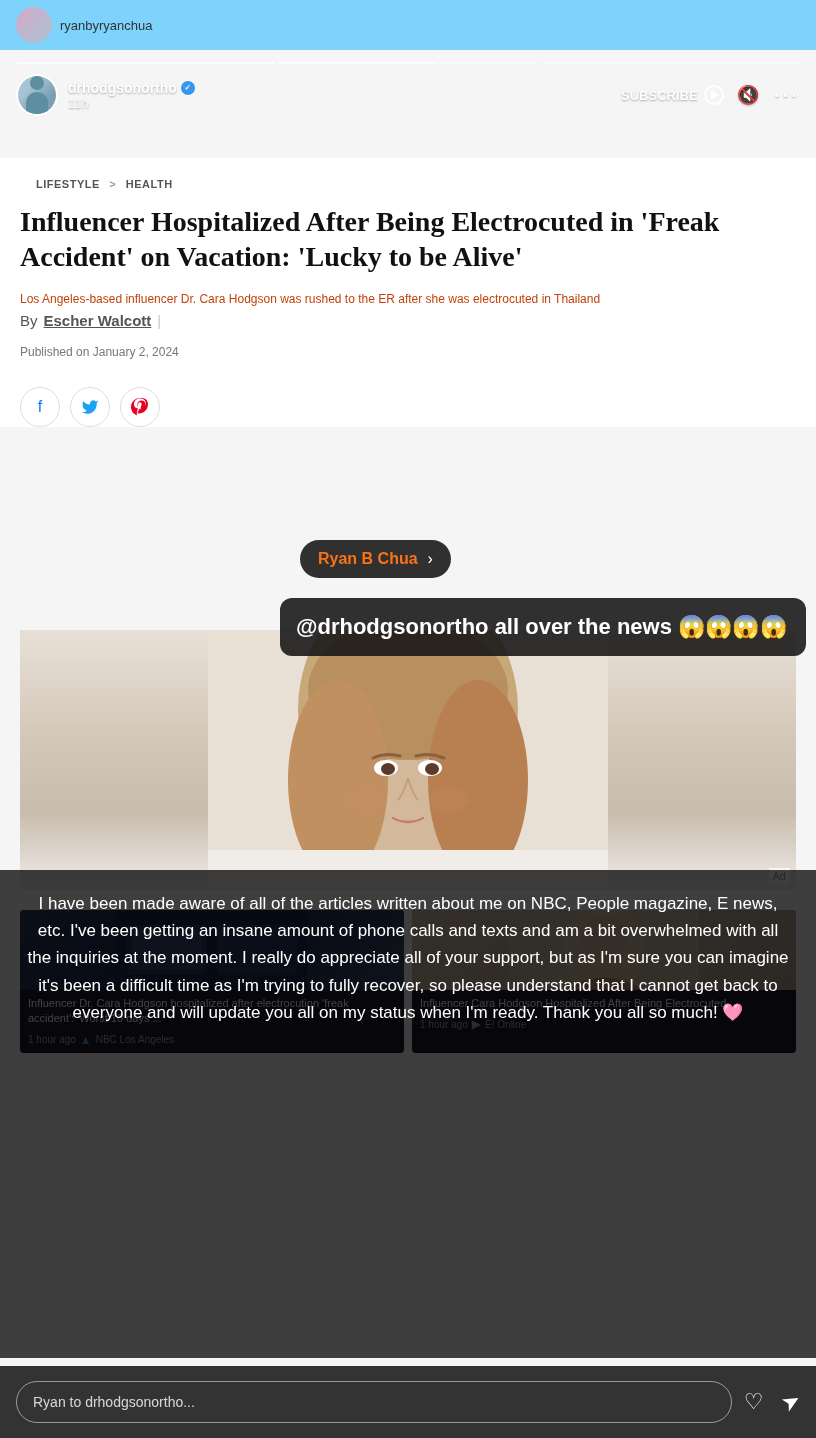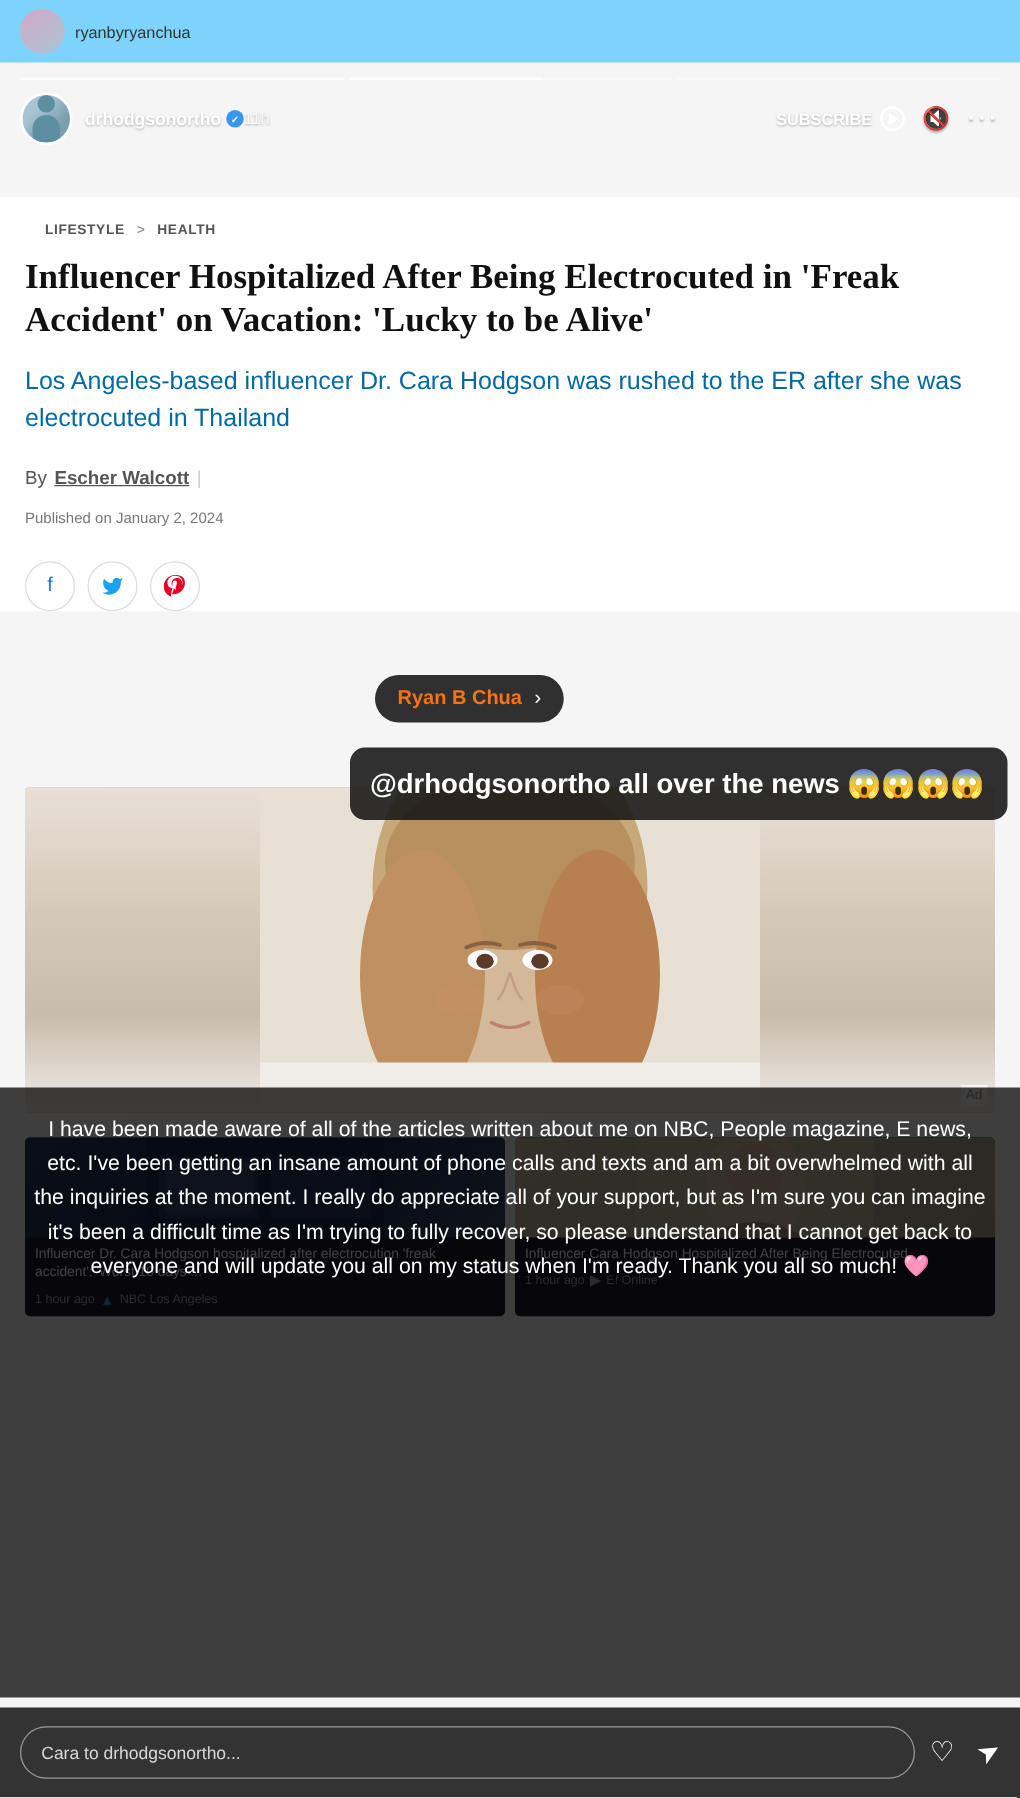--- a/index.html
+++ b/index.html
@@ -142,21 +142,21 @@
       top: 16px;
       left: 50%;
       transform: translateX(-50%);
       width: 22px;
       height: 22px;
       border-radius: 50% 50% 0 0;
       background: #5d8fa0;
     }
     .story-user-info {
       display: flex;
-      flex-direction: row;
+      flex-direction: column;
     }
     .story-username-row {
       display: flex;
       align-items: center;
       gap: 4px;
     }
     .story-username {
       color: white;
       font-size: 14px;
       font-weight: 600;
@@ -259,24 +259,24 @@
     .article-title {
       font-size: 28px;
       font-weight: 800;
       line-height: 1.25;
       color: #111;
       margin-bottom: 16px;
       font-family: Georgia, serif;
     }
 
     .article-subtitle {
-      font-size: 20px;
+      font-size: 12px;
       line-height: 1.5;
-      color: #0369a1;
-      margin-bottom: 24px;
+      color: #c2410c;
+      margin-bottom: 4px;
     }
 
     .article-author-line {
       display: flex;
       align-items: flex-end;
       gap: 6px;
       font-size: 15px;
       color: #555;
       margin-bottom: 16px;
     }
@@ -661,21 +661,21 @@
           </div>
         </div>
         <span class="mute-icon">🔇</span>
         <span class="more-icon">···</span>
       </div>
     </div>
   </div>
 
   <div class="reply-bar">
     <div class="reply-input-pill">
-      <span>Cara to drhodgsonortho...</span>
+      <span>Ryan to drhodgsonortho...</span>
     </div>
     <div class="reply-icons">
       <span class="heart-icon">♡</span>
       <span class="send-icon">➤</span>
     </div>
   </div>
 
 </div>
 
 </body></html>

